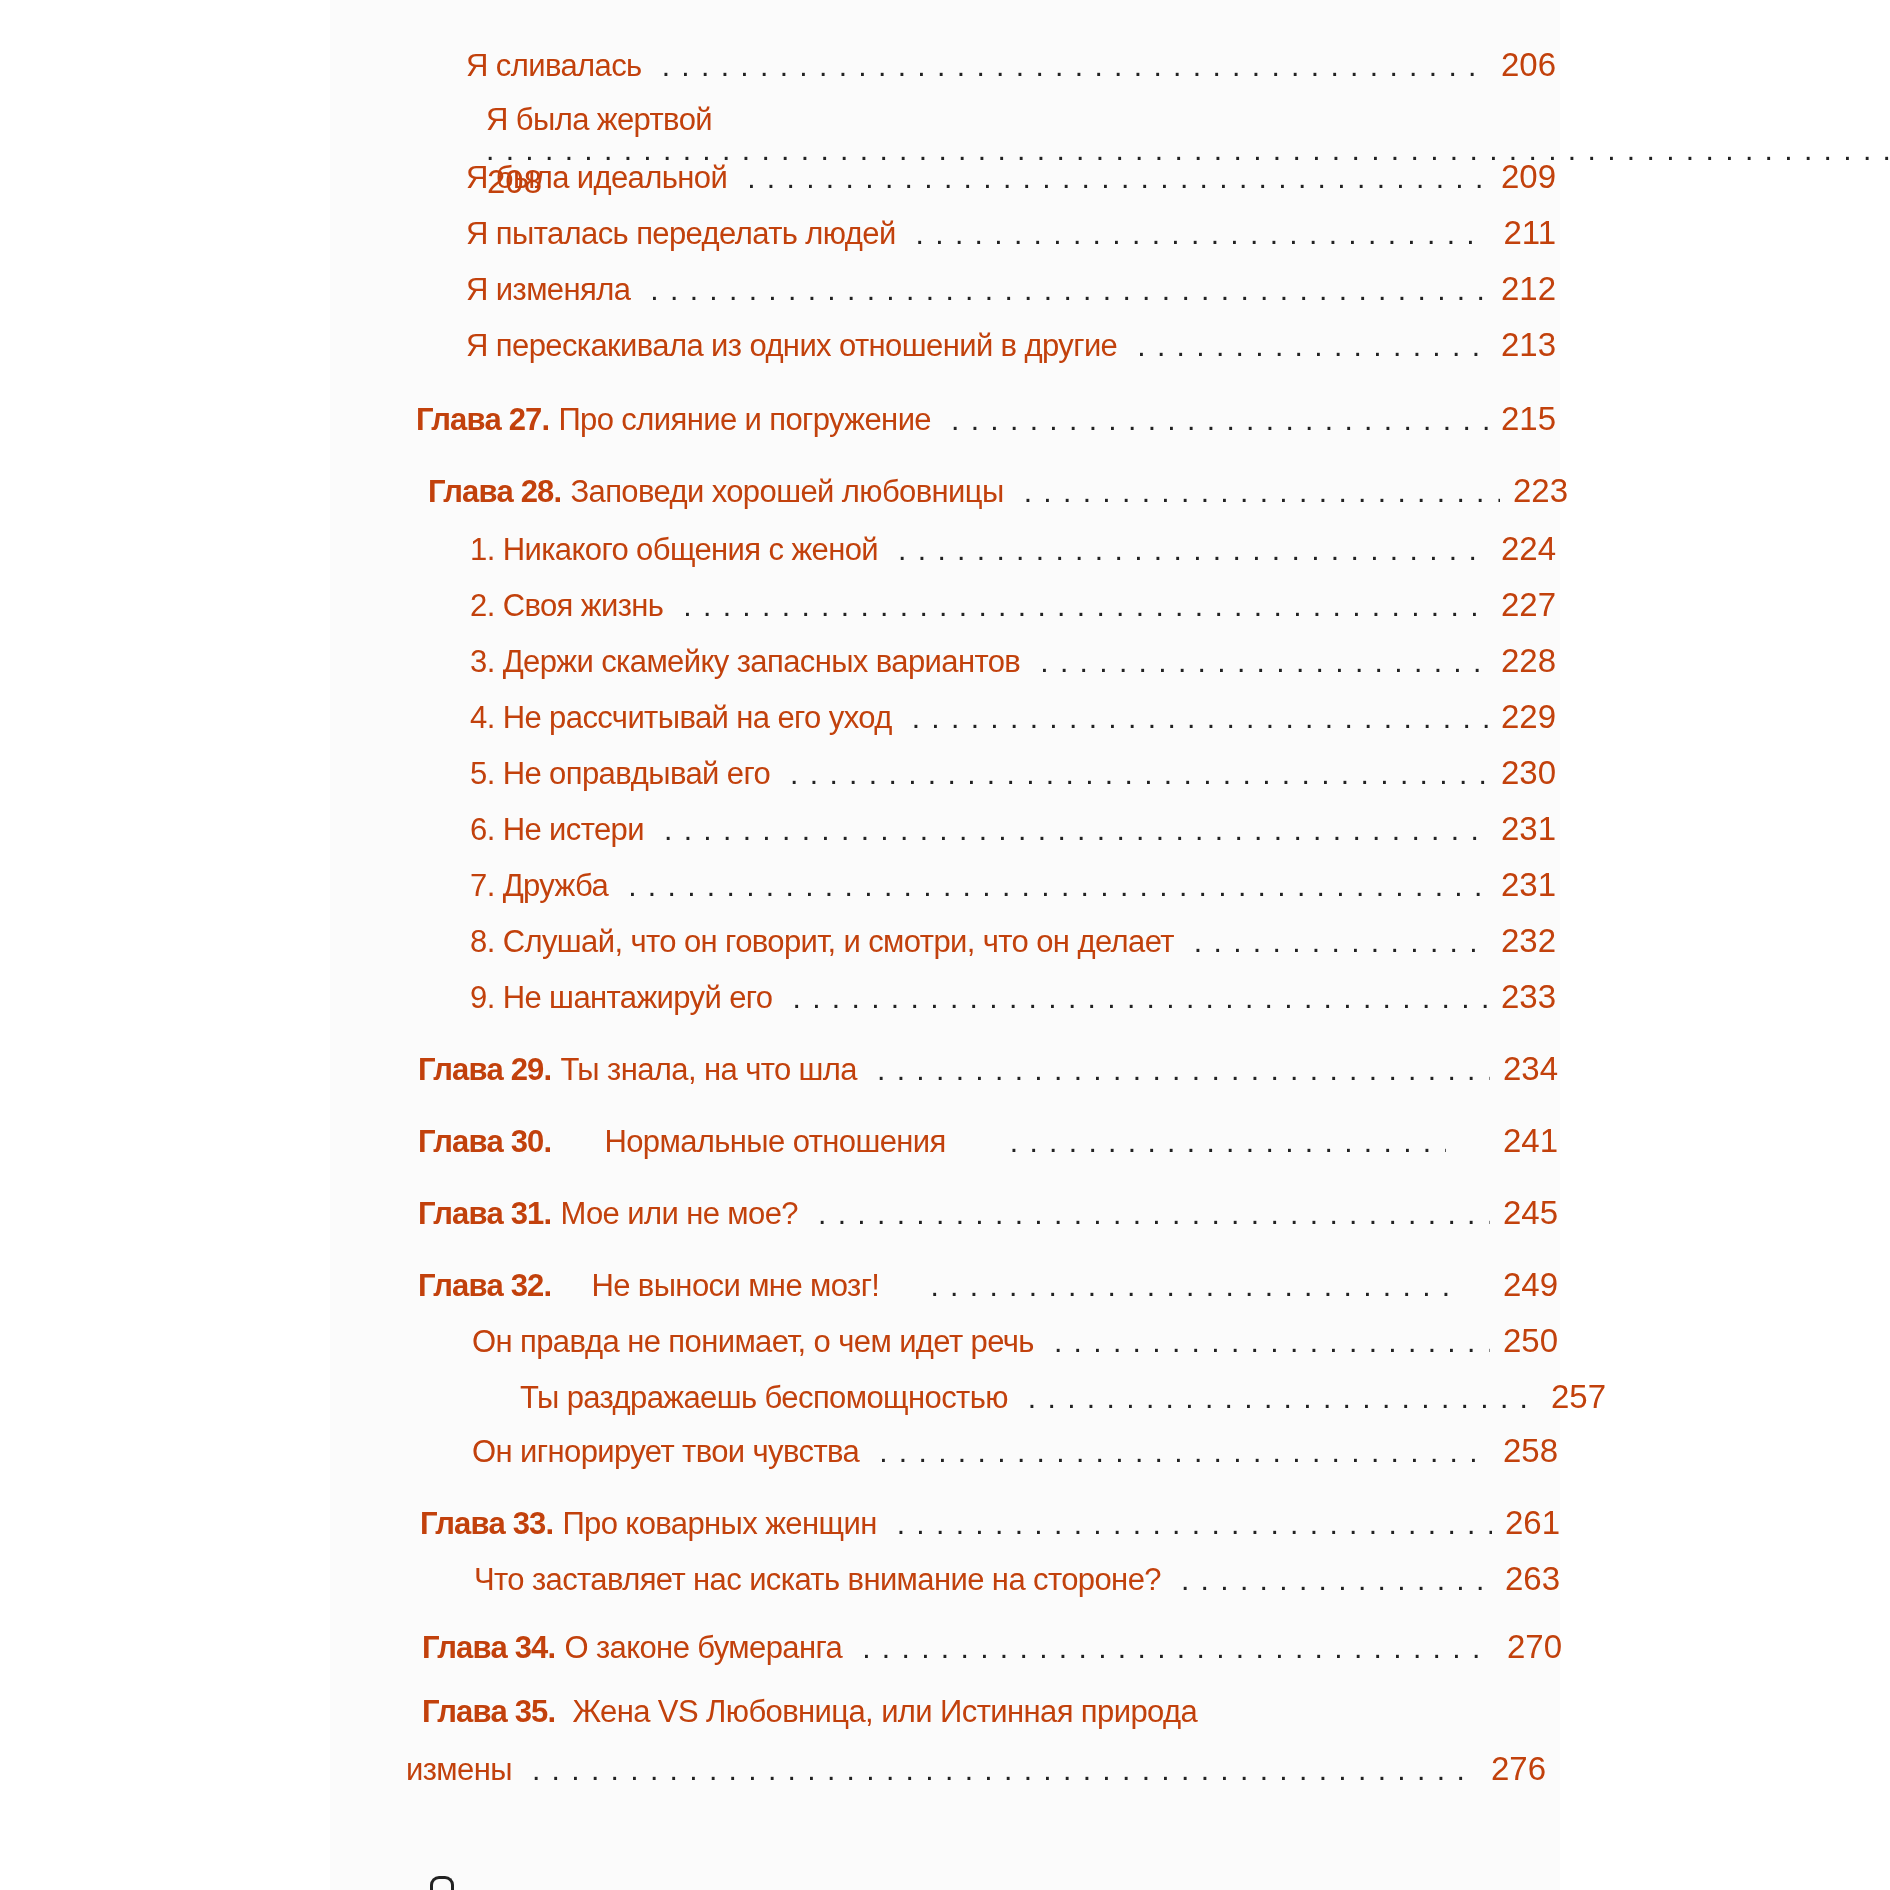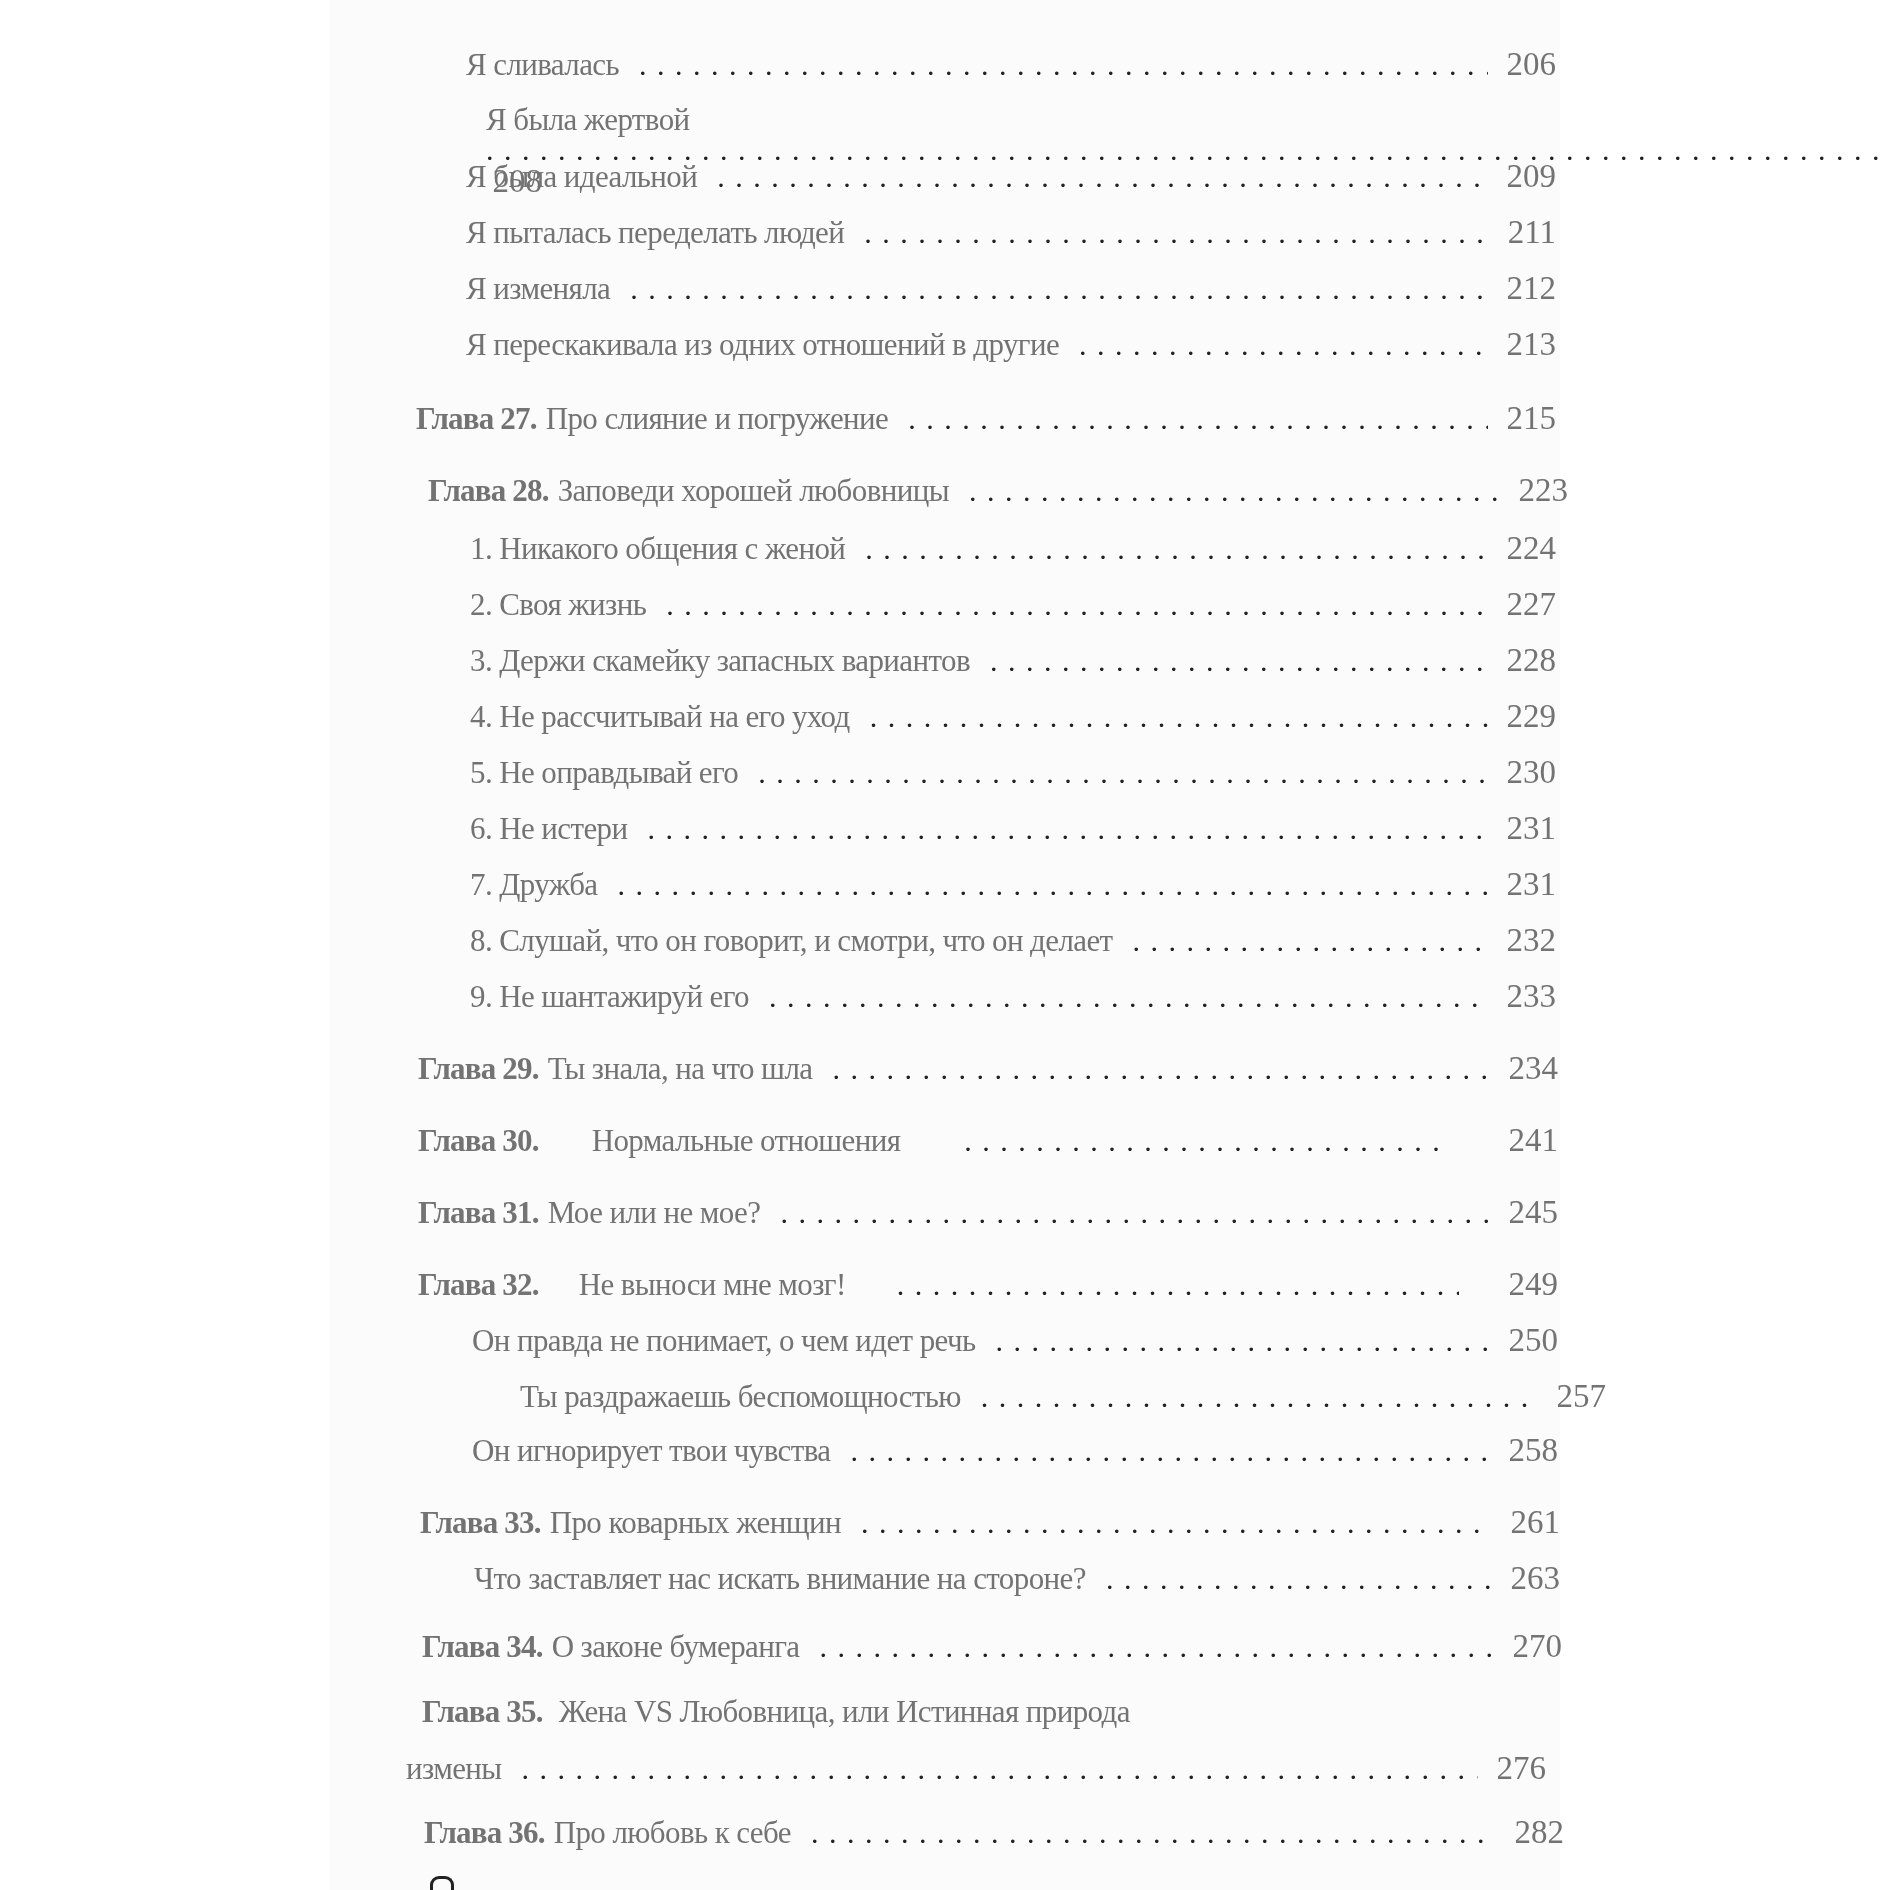--- a/index.html
+++ b/index.html
@@ -20,22 +20,22 @@
       width: 1230px;
       height: 1890px;
       background: #fbfbfb;
     }
     .toc {
       position: absolute;
       left: 0;
       top: 0;
       width: 100%;
       height: 100%;
-      font-family: Liberation Serif, serif;
-      color: #737373;
+      font-family: Liberation Sans, sans-serif;
+      color: #c2410c;
     }
     .entry {
       position: absolute;
       display: flex;
       align-items: baseline;
       font-size: 31px;
       letter-spacing: -0.6px;
       line-height: 1;
       white-space: nowrap;
     }
@@ -240,22 +240,16 @@
     <div class="entry wrap-first" style="left:92px; top:1696px; width:1140px;">
       <span class="label">Глава 35.</span>
       <span class="title">Жена VS Любовница, или Истинная природа</span>
     </div>
     <div class="entry" style="left:76px; top:1752px; width:1140px;">
       <span class="title">измены</span>
       <span class="leader"></span>
       <span class="page-num">276</span>
     </div>
 
-    <div class="entry" style="left:94px; top:1816px; width:1140px;">
-      <span class="label">Глава 36.</span>
-      <span class="title">Про любовь к себе</span>
-      <span class="leader"></span>
-      <span class="page-num">282</span>
-    </div>
 
     <div class="partial-line"></div>
   </div>
 </div>
 
 </body></html>

